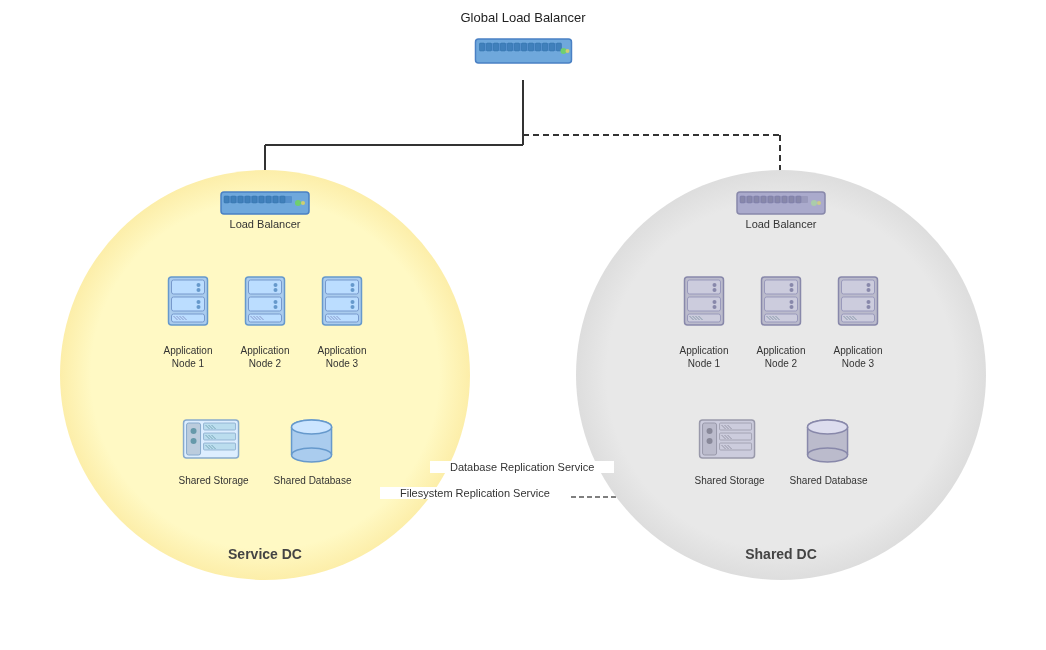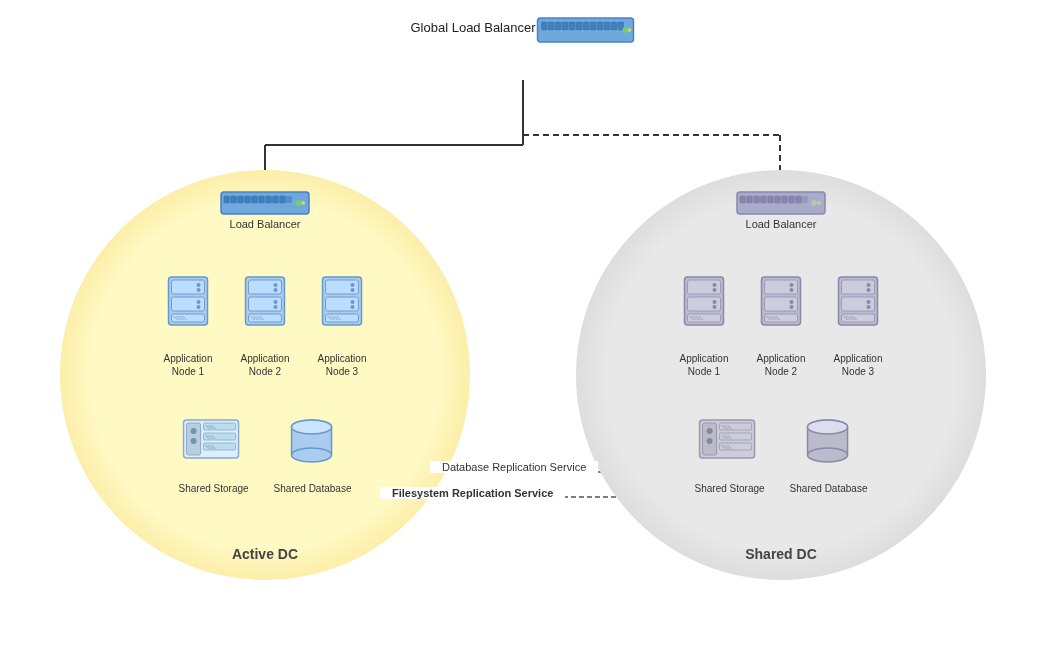--- a/index.html
+++ b/index.html
@@ -16,21 +16,21 @@
       height: 650px;
       position: relative;
     }
     
     .glb-container {
       position: absolute;
       top: 10px;
       left: 50%;
       transform: translateX(-50%);
       display: flex;
-      flex-direction: row;
+      flex-direction: column;
       align-items: center;
     }
     .glb-label {
       font-size: 13px;
       margin-bottom: 6px;
       color: #222;
     }
     
     .switch-icon {
       width: 100px;
@@ -67,39 +67,39 @@
       color: #333;
     }
     .node-item {
       display: flex;
       flex-direction: column;
       align-items: center;
     }
     .node-label {
       font-size: 10px;
       text-align: center;
-      margin-top: 12px;
+      margin-top: 4px;
       color: #333;
       line-height: 1.3;
     }
     
     .replication-lines {
       position: absolute;
       top: 0; left: 0;
       width: 1046px;
       height: 650px;
       pointer-events: none;
     }
     
     .repl-label {
       position: absolute;
       font-size: 11px;
       color: #333;
       background: #fff;
-      padding: 0 12px;
+      padding: 0 20px;
     }
   </style>
 </head>
 <body>
 
 <div id="diagram">
 
   <svg class="replication-lines">
 
     <line x1="523" y1="80" x2="523" y2="145" stroke="#333" stroke-width="2"></line>
@@ -261,21 +261,21 @@
           <rect x="7" y="12" width="40" height="28" fill="#aaccee" stroke="none"></rect>
           <ellipse cx="27" cy="40" rx="20" ry="7" fill="#aaccee" stroke="#6699cc" stroke-width="1.5"></ellipse>
           <line x1="7" y1="12" x2="7" y2="40" stroke="#6699cc" stroke-width="1.5"></line>
           <line x1="47" y1="12" x2="47" y2="40" stroke="#6699cc" stroke-width="1.5"></line>
           <ellipse cx="27" cy="12" rx="20" ry="7" fill="#cce5ff" stroke="#6699cc" stroke-width="1.5"></ellipse>
         </svg>
         <div class="node-label">Shared Database</div>
       </div>
     </div>
 
-    <div class="dc-label">Active DC</div>
+    <div class="dc-label">Service DC</div>
   </div>
 
   <div class="dc-circle dc-standby">
 
     <div style="position:absolute; top:18px; left:50%; transform:translateX(-50%); display:flex; flex-direction:column; align-items:center;">
       <svg width="90" height="30" viewBox="0 0 90 30">
         <rect x="1" y="4" width="88" height="22" rx="3" fill="#aaaacc" stroke="#8888aa" stroke-width="1.5"></rect>
         <rect x="4" y="8" width="68" height="7" rx="1" fill="#9999bb"></rect>
         <rect x="4" y="8" width="5" height="7" rx="1" fill="#8888aa" stroke="#7777aa" stroke-width="0.5"></rect>
         <rect x="11" y="8" width="5" height="7" rx="1" fill="#8888aa" stroke="#7777aa" stroke-width="0.5"></rect>
@@ -383,15 +383,15 @@
           <ellipse cx="27" cy="12" rx="20" ry="7" fill="#ddddee" stroke="#8888aa" stroke-width="1.5"></ellipse>
         </svg>
         <div class="node-label">Shared Database</div>
       </div>
     </div>
 
     <div class="dc-label">Shared DC</div>
   </div>
 
   <div class="repl-label" style="top: 461px; left: 430px;">Database Replication Service</div>
-  <div class="repl-label" style="top: 487px; left: 380px; font-weight: bold;">Filesystem Replication Service</div>
+  <div class="repl-label" style="top: 487px; left: 380px;">Filesystem Replication Service</div>
 
 </div>
 
 </body></html>

